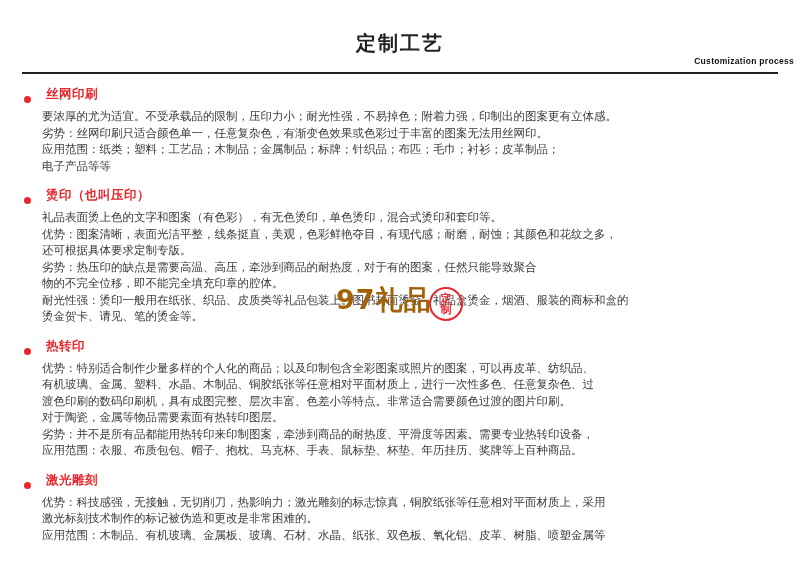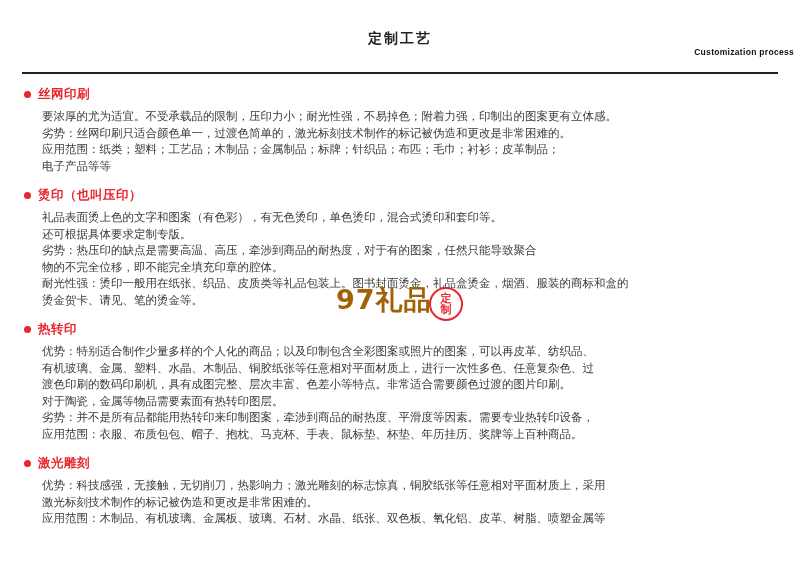--- a/index.html
+++ b/index.html
@@ -25,28 +25,28 @@
   .header {
     position: relative;
     height: 72px;
   }
   .header-title {
     position: absolute;
     top: 30px;
     left: 0;
     width: 800px;
     text-align: center;
-    font-size: 14px;
+    font-size: 20px;
     font-weight: bold;
     color: #222222;
     letter-spacing: 2px;
   }
   .header-sub {
     position: absolute;
-    top: 47px;
+    top: 56px;
     right: 6px;
     font-size: 8.5px;
     font-weight: bold;
     color: #111111;
     letter-spacing: 0.3px;
   }
   .header-rule {
     position: absolute;
     top: 72px;
     left: 22px;
@@ -57,23 +57,24 @@
   
   .content {
     padding: 14px 0 0 0;
   }
   .section {
     padding: 0 0 0 0;
     margin-bottom: 13px;
   }
   .sec-head {
     display: flex;
-    align-items: center;
+    align-items: flex-end;
     margin-left: 24px;
     margin-bottom: 5px;
+    gap: 8px;
   }
   .bullet {
     width: 7px;
     height: 7px;
     border-radius: 50%;
     background: #e8262c;
     margin-right: 7px;
     flex: 0 0 auto;
   }
   .sec-title {
@@ -147,33 +148,34 @@
 
   <div class="content">
 
     <div class="section">
       <div class="sec-head">
         <span class="bullet"></span>
         <span class="sec-title">丝网印刷</span>
       </div>
       <div class="rows">
         <div class="row cont">要浓厚的尤为适宜。不受承载品的限制，压印力小；耐光性强，不易掉色；附着力强，印制出的图案更有立体感。</div>
-        <div class="row">劣势：丝网印刷只适合颜色单一，过渡色简单的，激光标刻技术制作的标记被伪造和更改是非常困难的。</div>
+        <div class="row">劣势：丝网印刷只适合颜色单一，任意复杂色，有渐变色效果或色彩过于丰富的图案无法用丝网印。</div>
         <div class="row">应用范围：纸类；塑料；工艺品；木制品；金属制品；标牌；针织品；布匹；毛巾；衬衫；皮革制品；</div>
         <div class="row cont">电子产品等等</div>
       </div>
     </div>
 
     <div class="section">
       <div class="sec-head">
         <span class="bullet"></span>
         <span class="sec-title">烫印（也叫压印）</span>
       </div>
       <div class="rows">
         <div class="row">礼品表面烫上色的文字和图案（有色彩），有无色烫印，单色烫印，混合式烫印和套印等。</div>
+        <div class="row">优势：图案清晰，表面光洁平整，线条挺直，美观，色彩鲜艳夺目，有现代感；耐磨，耐蚀；其颜色和花纹之多，</div>
         <div class="row cont">还可根据具体要求定制专版。</div>
         <div class="row">劣势：热压印的缺点是需要高温、高压，牵涉到商品的耐热度，对于有的图案，任然只能导致聚合</div>
         <div class="row cont">物的不完全位移，即不能完全填充印章的腔体。</div>
         <div class="row">耐光性强：烫印一般用在纸张、织品、皮质类等礼品包装上。图书封面烫金，礼品盒烫金，烟酒、服装的商标和盒的</div>
         <div class="row cont">烫金贺卡、请见、笔的烫金等。</div>
       </div>
     </div>
 
     <div class="section">
       <div class="sec-head">

